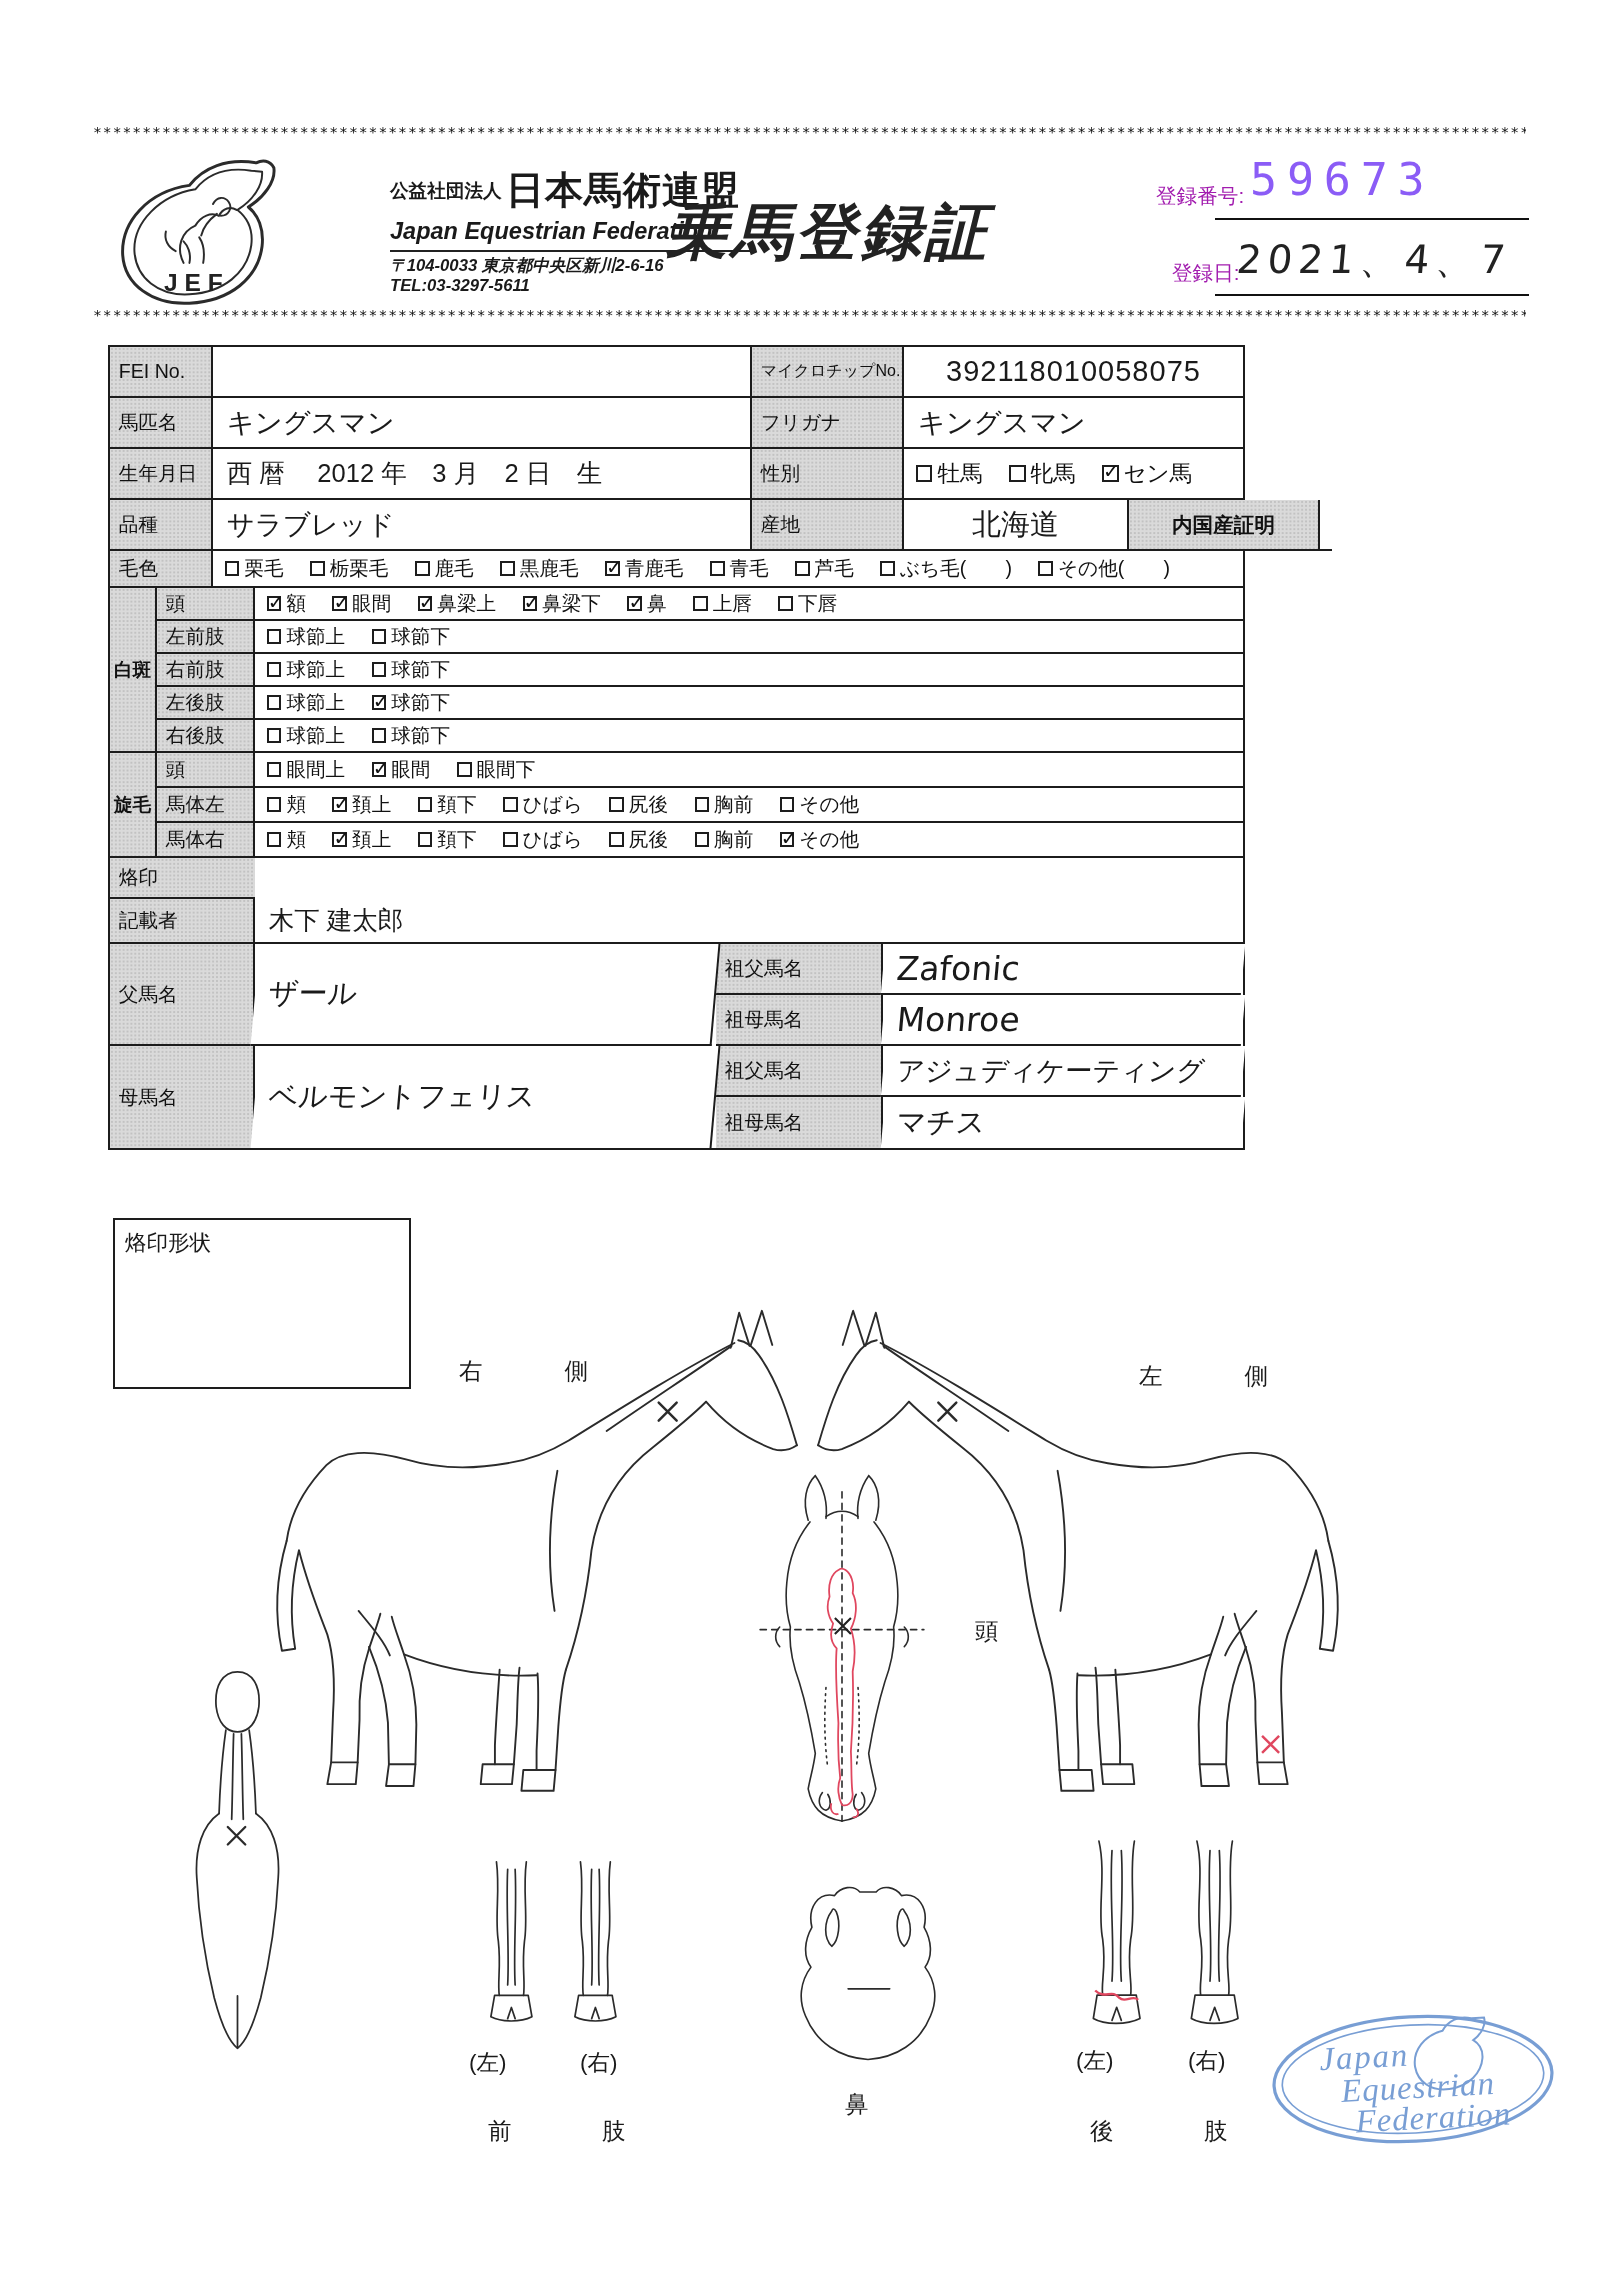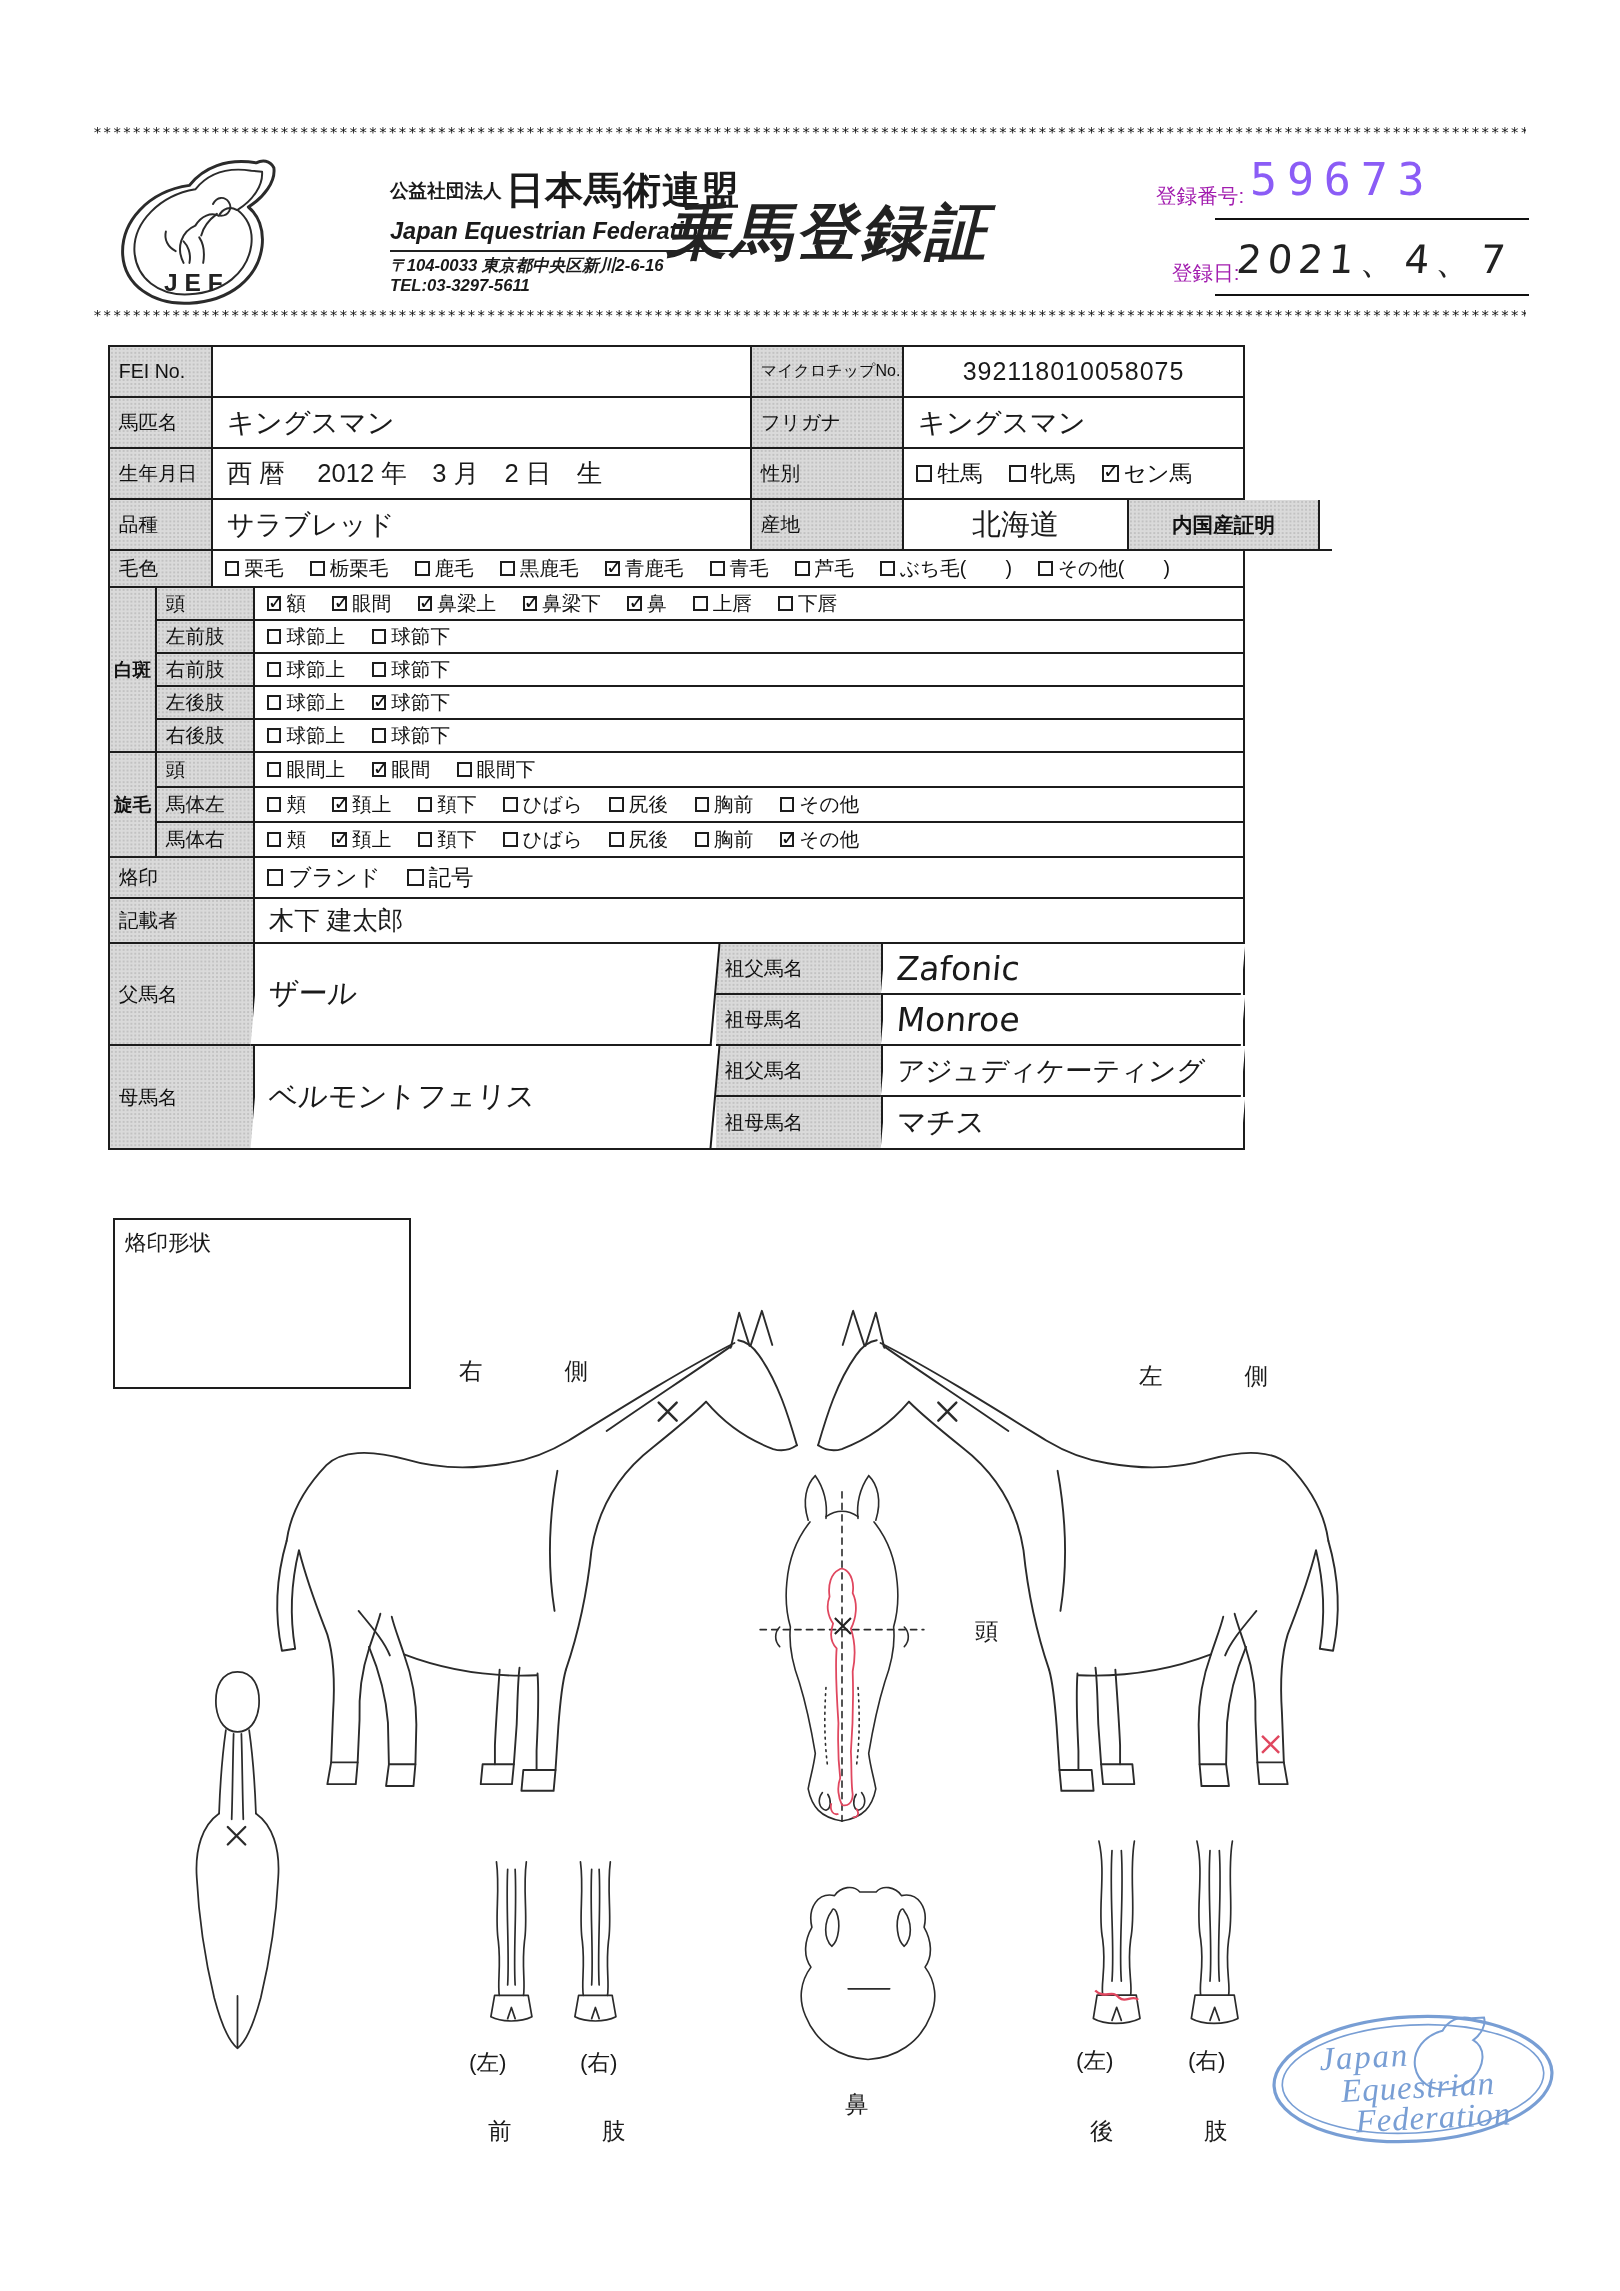--- a/index.html
+++ b/index.html
@@ -134,21 +134,21 @@
   <div class="regline" style="left:1215px;top:294px;width:314px"></div>
 
   <div class="ast" style="top:306px">**********************************************************************************************************************************************************************</div>
 
   <div class="table">
 
     <div class="tr" style="height:51px">
       <div class="tc lab w105">FEI No.</div>
       <div class="tc val w550"></div>
       <div class="tc lab sm w155">マイクロチップNo.</div>
-      <div class="tc val ctr grow" style="font-size:25px;letter-spacing:1px">392118010058075</div>
+      <div class="tc val ctr grow" style="font-size:29px;letter-spacing:1px">392118010058075</div>
     </div>
 
     <div class="tr" style="height:51px">
       <div class="tc lab w105">馬匹名</div>
       <div class="tc val w550 big28">キングスマン</div>
       <div class="tc lab w155">フリガナ</div>
       <div class="tc val grow big28">キングスマン</div>
     </div>
 
     <div class="tr" style="height:51px">
@@ -402,30 +402,20 @@
                 <span class="cb on"></span>
                 <span class="olbl">その他</span>
               </span>
             </div>
         </div>
       </div>
     </div>
 
     <div class="tr" style="height:41px">
       <div class="tc lab w148">烙印</div>
-      <div class="tc val grow opts lg">
-          <span class="opt">
-            <span class="cb"></span>
-            <span class="olbl">ブランド</span>
-          </span>
-          <span class="opt">
-            <span class="cb"></span>
-            <span class="olbl">記号</span>
-          </span>
-        </div>
     </div>
 
     <div class="tr" style="height:45px">
       <div class="tc lab w148">記載者</div>
       <div class="tc val grow">木下 建太郎</div>
     </div>
 
     <div class="tr" style="height:102px">
       <div class="tc lab w148">父馬名</div>
       <div class="tc val w470 hand big30">ザール</div>

